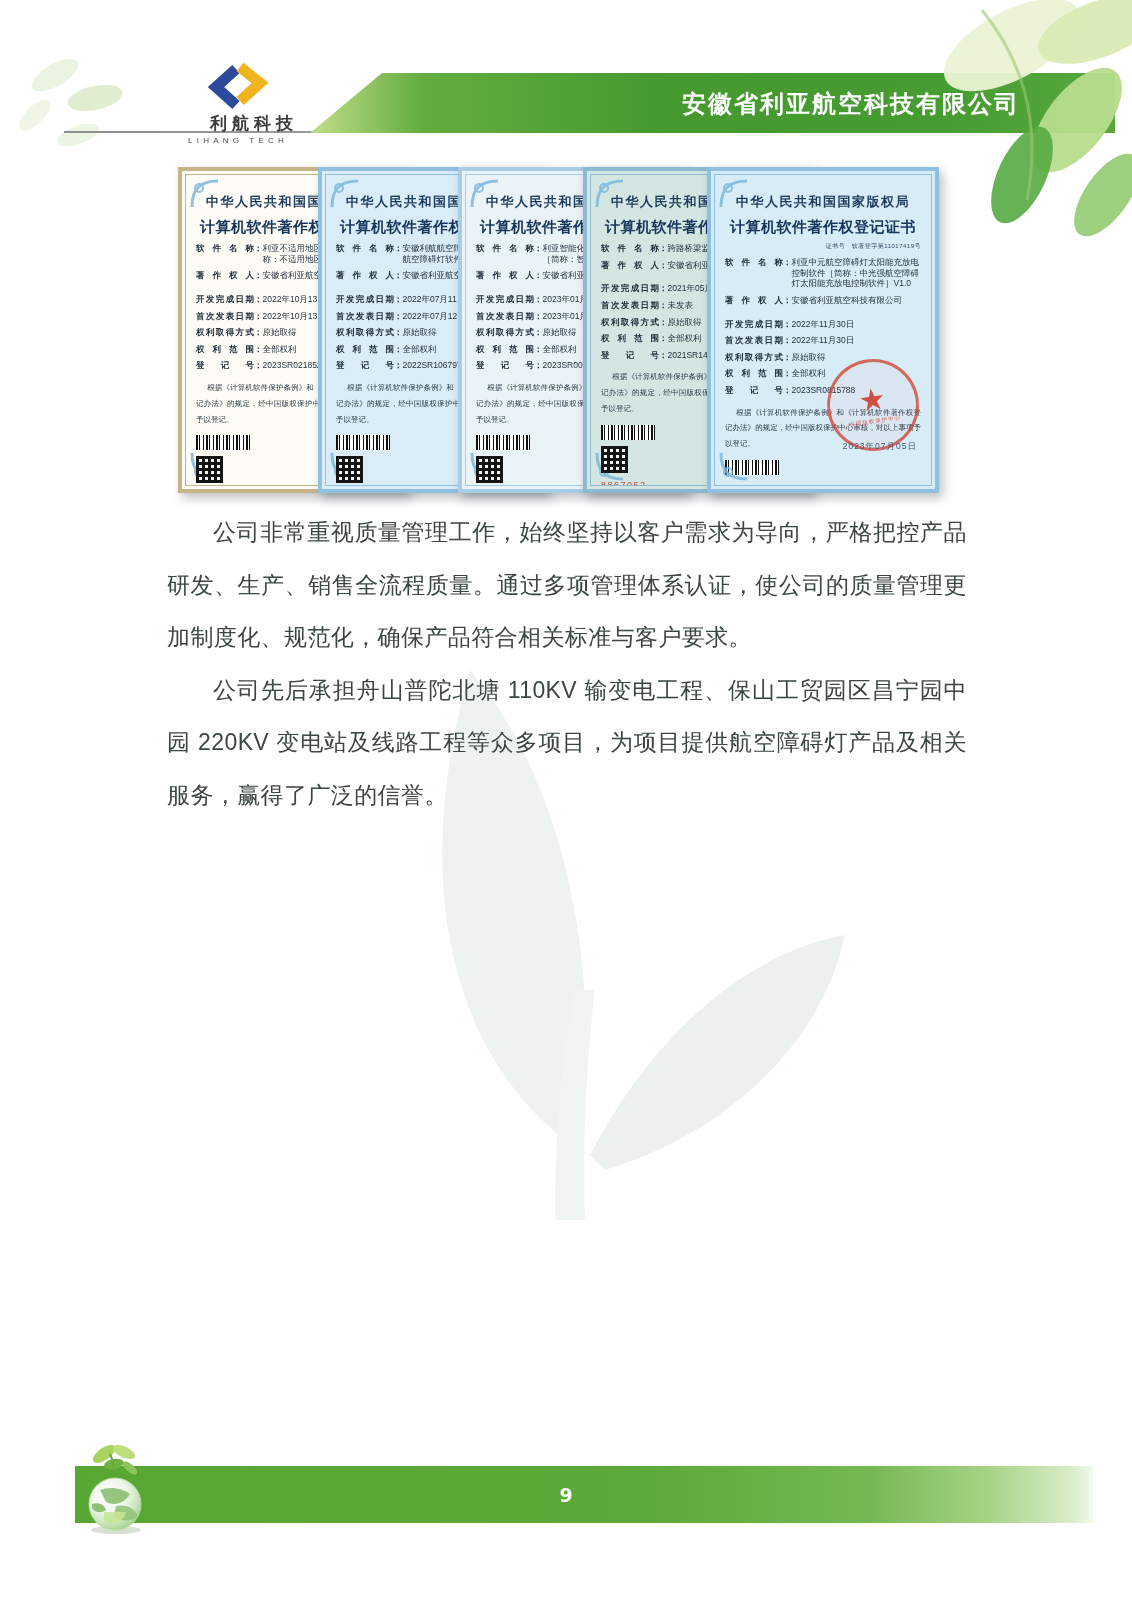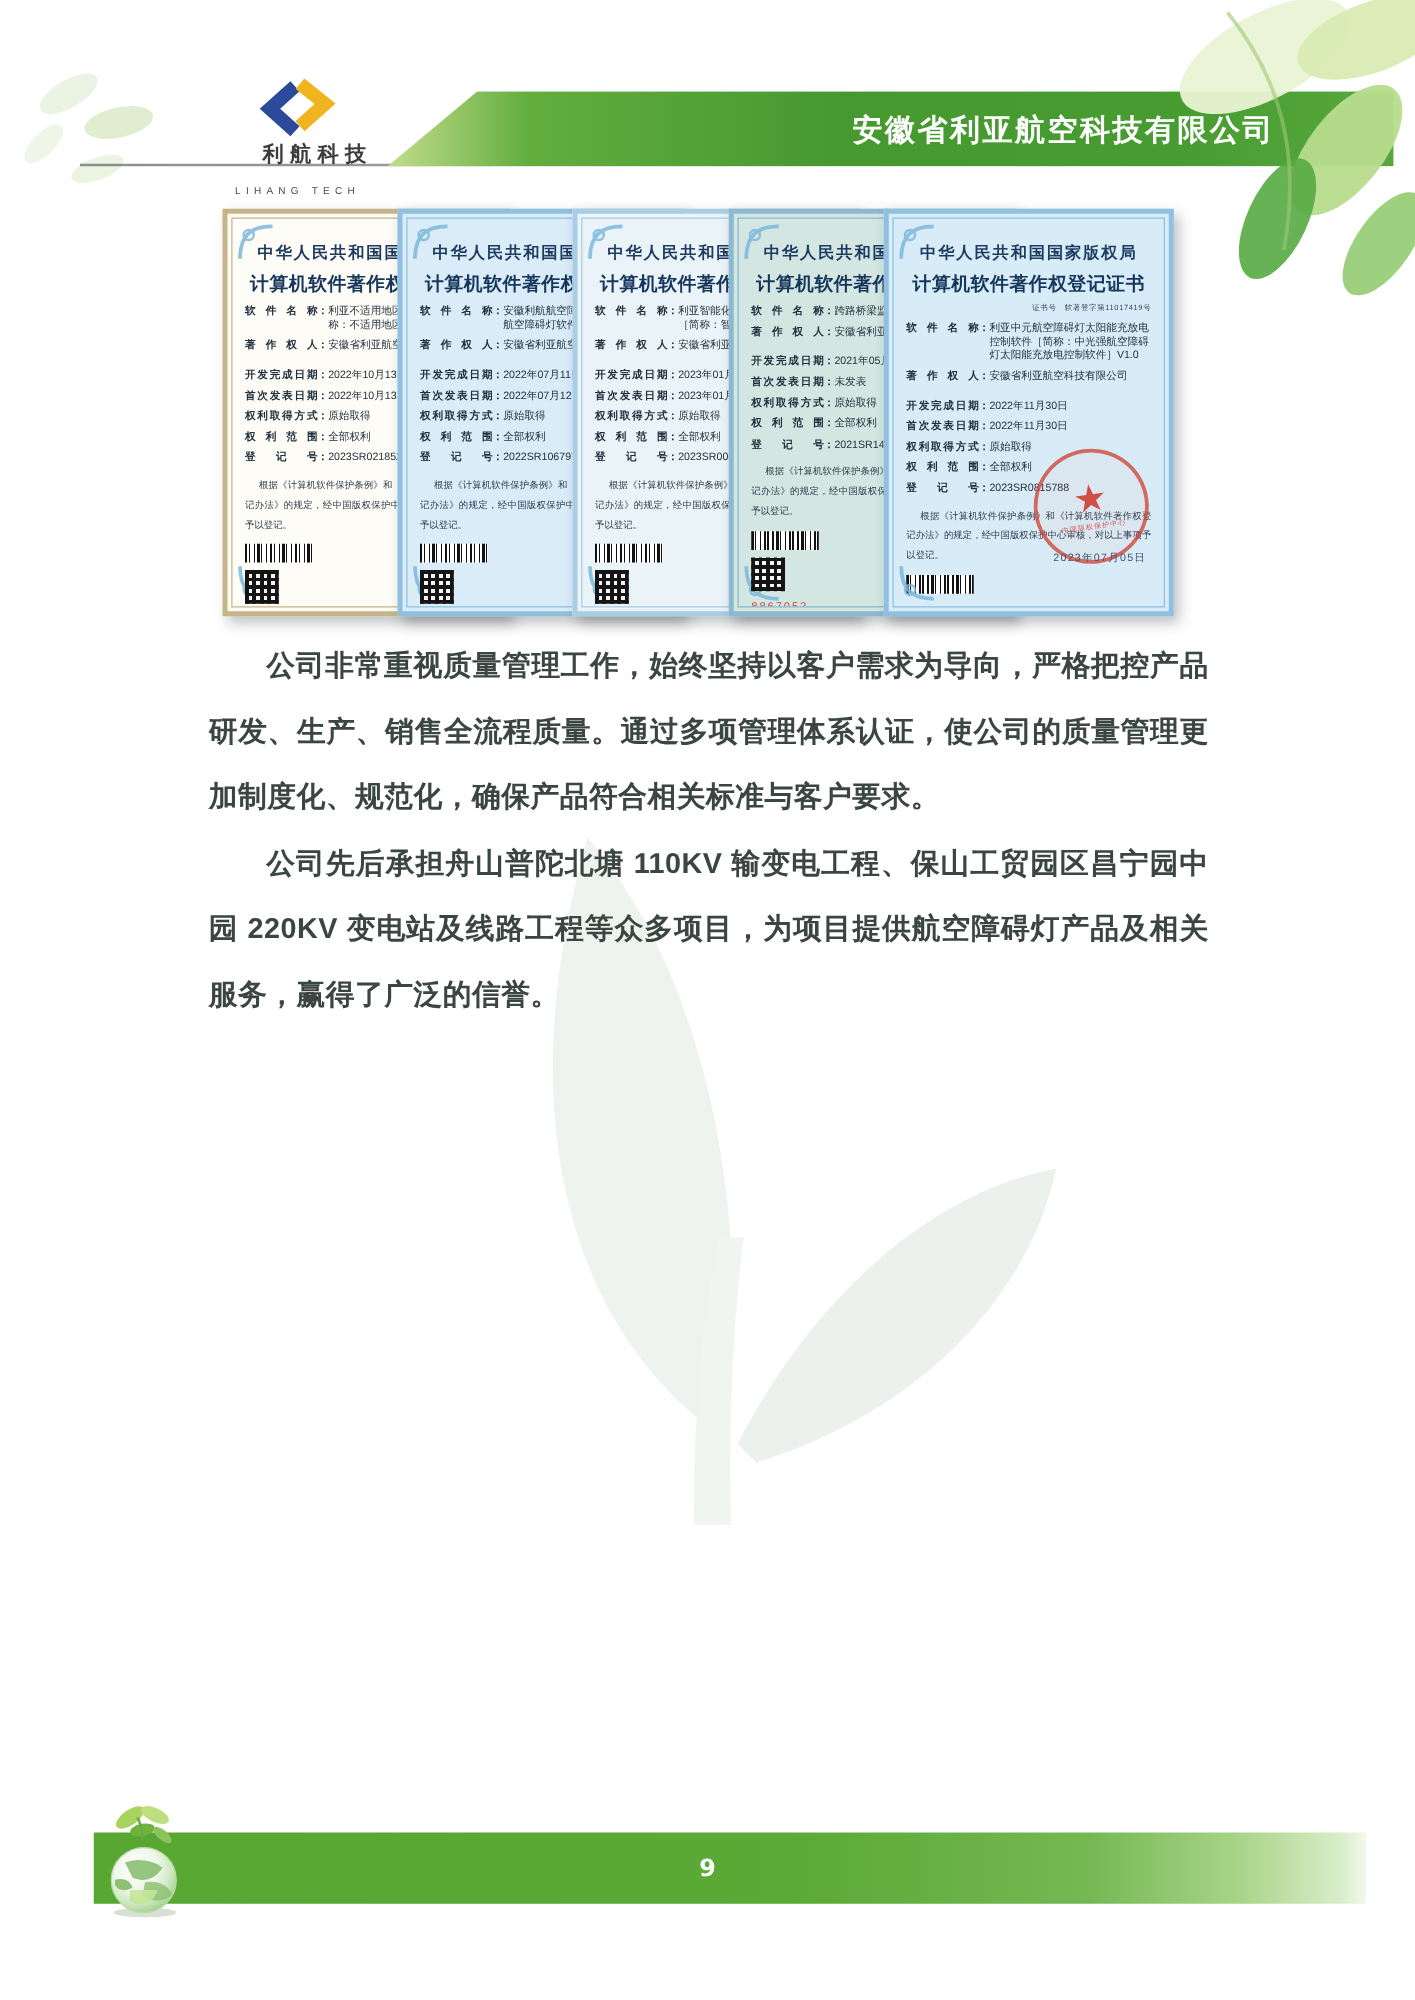--- a/index.html
+++ b/index.html
@@ -4,21 +4,21 @@
 <style>
   html,body{margin:0;padding:0;background:#ffffff;}
   .page{position:relative;width:1132px;height:1600px;margin:0 auto;background:#ffffff;overflow:hidden;
         font-family:"Liberation Sans","DejaVu Sans",sans-serif;}
 
   
   .tl-leaves{position:absolute;left:0;top:40px;z-index:0;}
   .logo{position:absolute;left:178px;top:62px;width:120px;z-index:4;text-align:center;}
   .logo-mark{display:block;margin:0 auto;}
   .logo-cn{display:block;font-size:17px;font-weight:bold;color:#3c3c3c;letter-spacing:5px;margin-top:2px;text-align:right;}
-  .logo-en{display:block;font-size:8px;color:#4a4a4a;letter-spacing:4.2px;margin-top:13px;}
+  .logo-en{display:block;font-size:8px;color:#4a4a4a;letter-spacing:4.2px;margin-top:1px;}
   .header-rule{position:absolute;left:64px;top:131px;width:1050px;height:2px;
                background:linear-gradient(90deg,#8a8f8f,#b9bdbd);z-index:1;}
   .banner{position:absolute;left:310px;top:73px;width:805px;height:60px;z-index:2;
           background:linear-gradient(90deg,#c2dd8a 0%,#63ad3f 14%,#45992f 45%,#469c31 78%,#58a83c 100%);
           clip-path:polygon(72px 0,100% 0,100% 100%,0 100%);}
   .banner-title{position:absolute;left:372px;top:15px;width:300px;text-align:center;
                 color:#ffffff;font-weight:bold;font-size:24px;letter-spacing:2px;white-space:nowrap;}
   .tr-leaves{position:absolute;right:0;top:0;z-index:3;}
 
   
@@ -58,21 +58,21 @@
         border:3px solid rgba(208,62,45,.75);display:flex;flex-direction:column;align-items:center;justify-content:center;
         transform:rotate(-8deg);background:rgba(255,120,100,.05);}
   .seal-star{color:rgba(206,52,38,.85);font-size:30px;line-height:1;}
   .seal-text{color:rgba(206,52,38,.8);font-size:5.5px;margin-top:3px;letter-spacing:1px;}
   .seal-date{position:absolute;right:14px;bottom:32px;font-size:8.5px;color:#3f5570;letter-spacing:1px;}
 
   
   .watermark{position:absolute;left:300px;top:580px;z-index:0;opacity:.55;}
   .body-text{position:absolute;left:167px;top:506px;width:800px;z-index:1;
              font-size:23px;line-height:52.6px;color:#3b4642;text-align:justify;letter-spacing:.4px;}
-  .body-text p{margin:0;text-indent:2em;font-weight:bold;}
+  .body-text p{margin:0;text-indent:2em;}
 
   
   .footer-bar{position:absolute;left:75px;top:1466px;width:1018px;height:57px;z-index:1;
               background:linear-gradient(90deg,#57a732 0%,#5ba936 55%,#74b852 78%,#a8d488 90%,#d9edca 98%,#f2f9ec 100%);}
   .page-num{position:absolute;left:0;top:1484px;width:1132px;text-align:center;z-index:2;
             color:#ffffff;font-weight:bold;font-size:19px;font-family:"DejaVu Sans",sans-serif;}
   .globe{position:absolute;left:80px;top:1442px;z-index:3;}
 </style>
 </head>
 <body>

